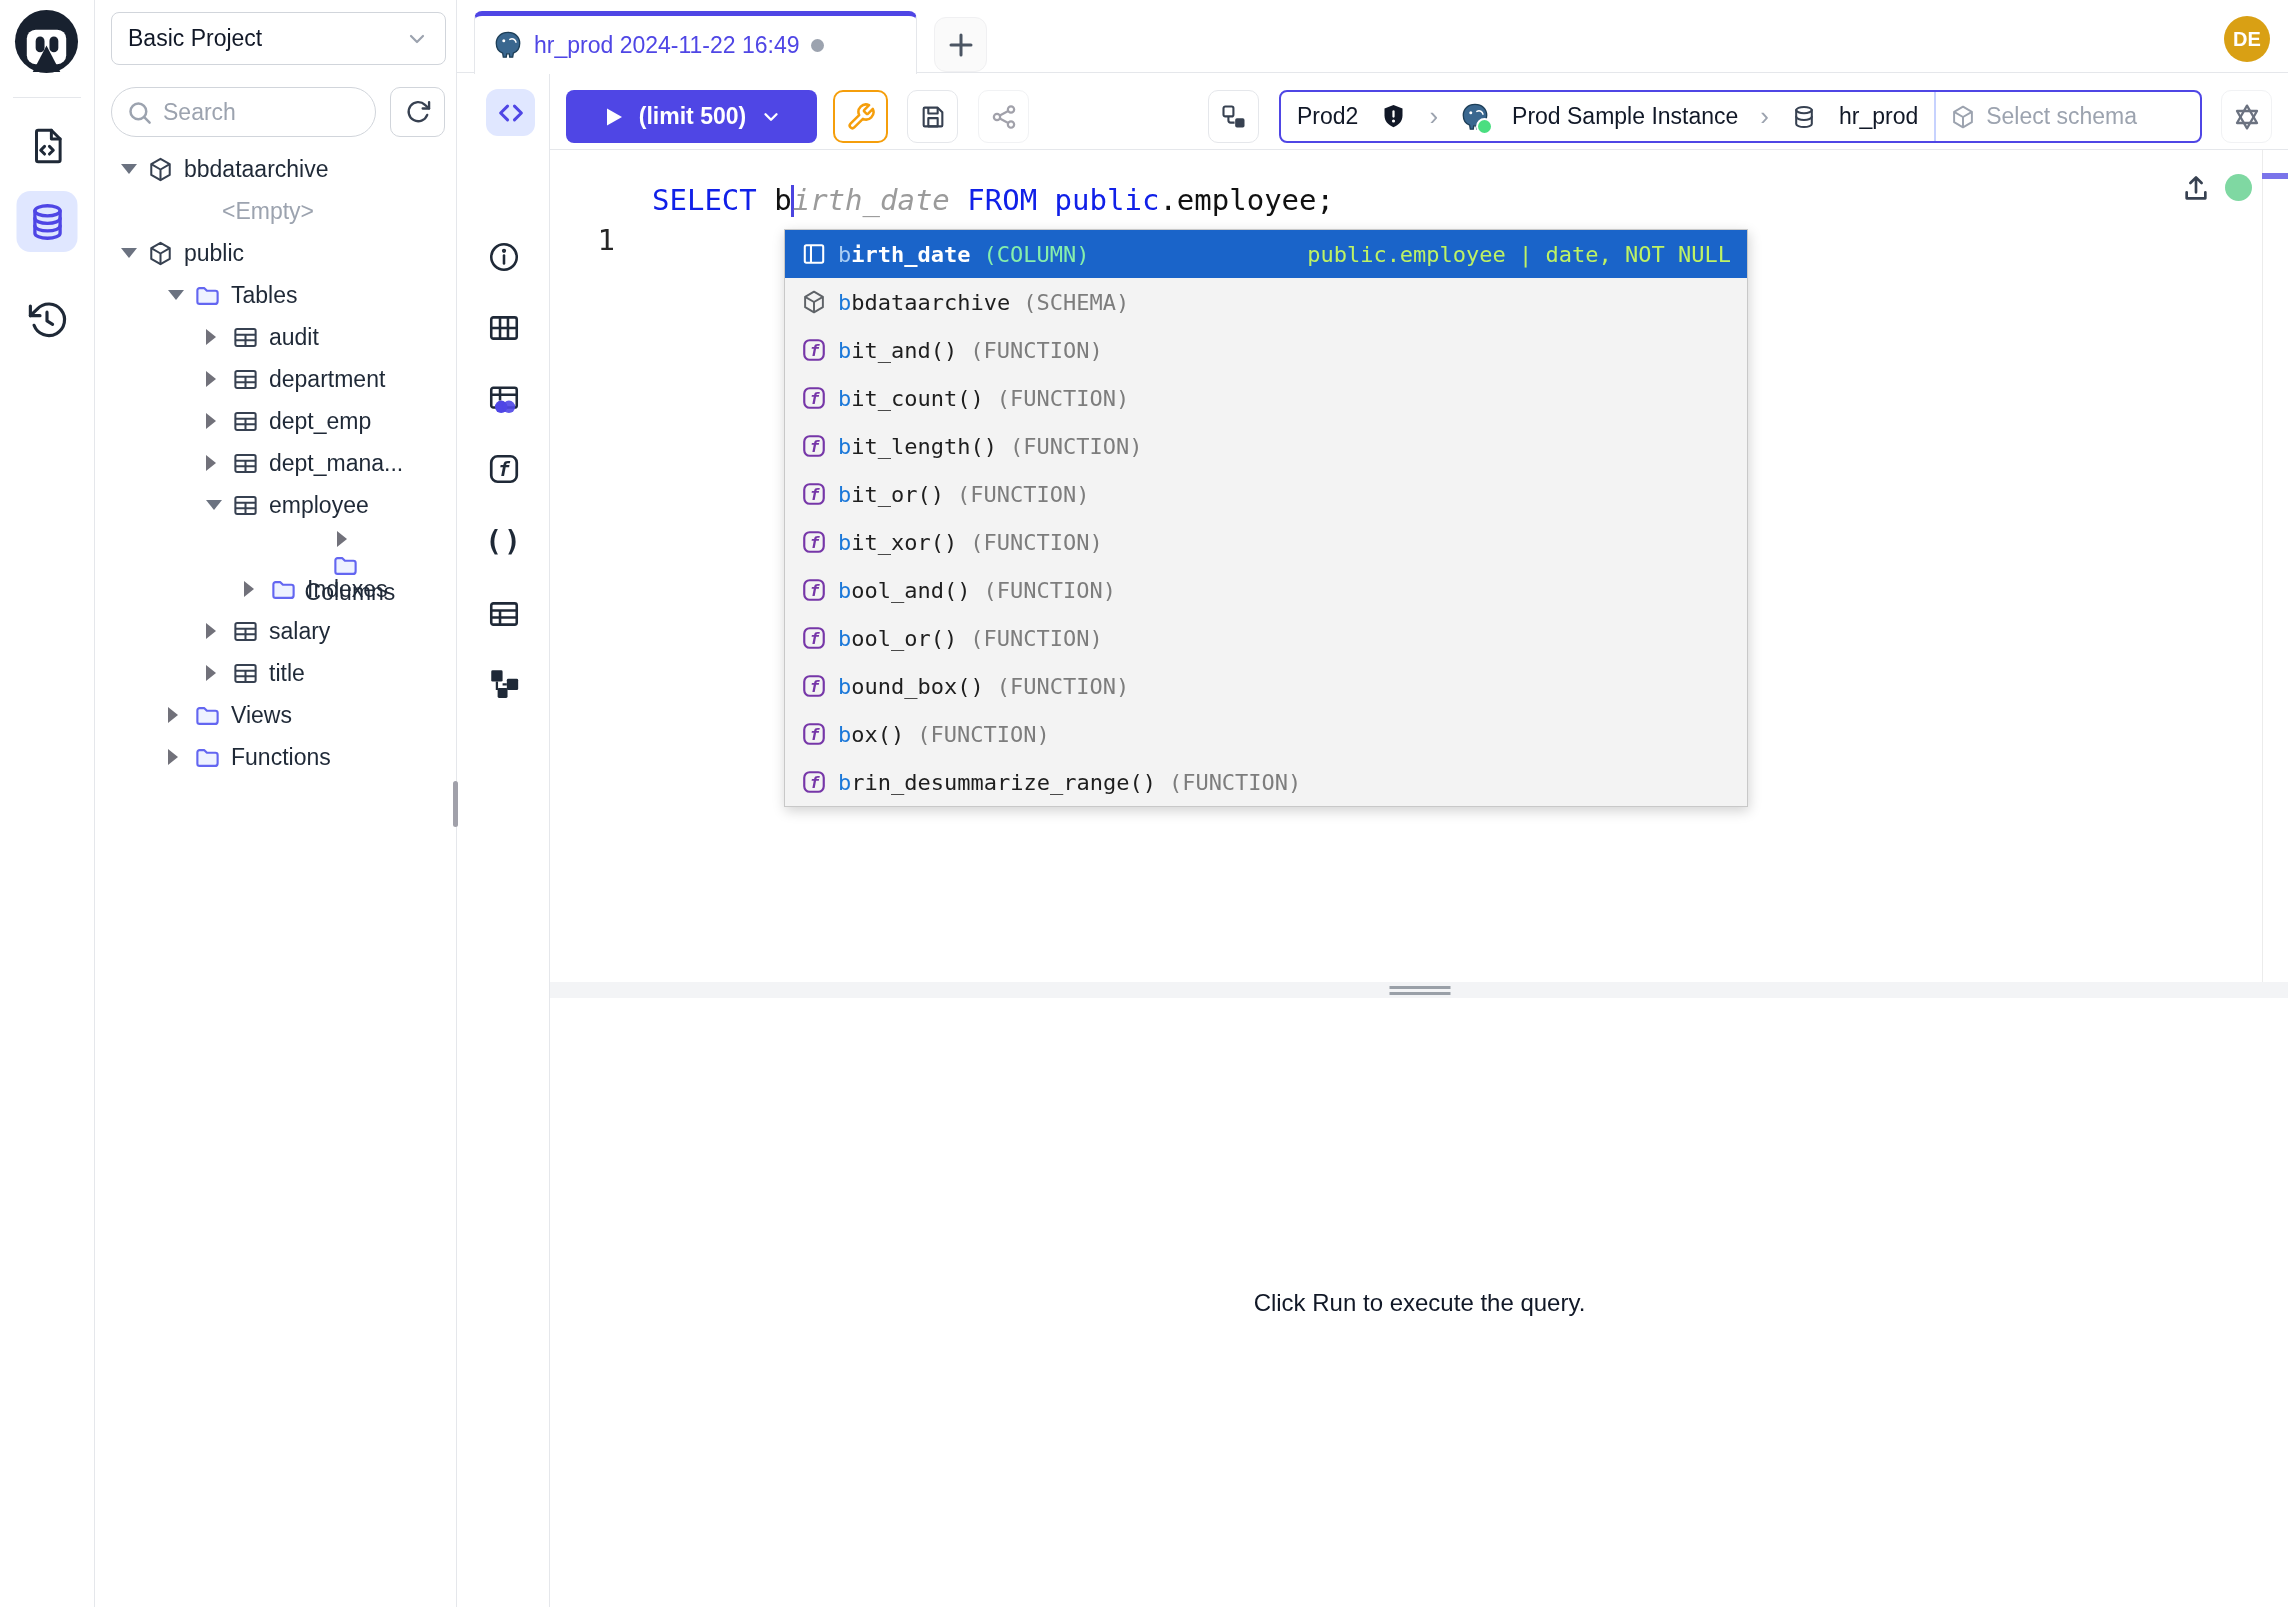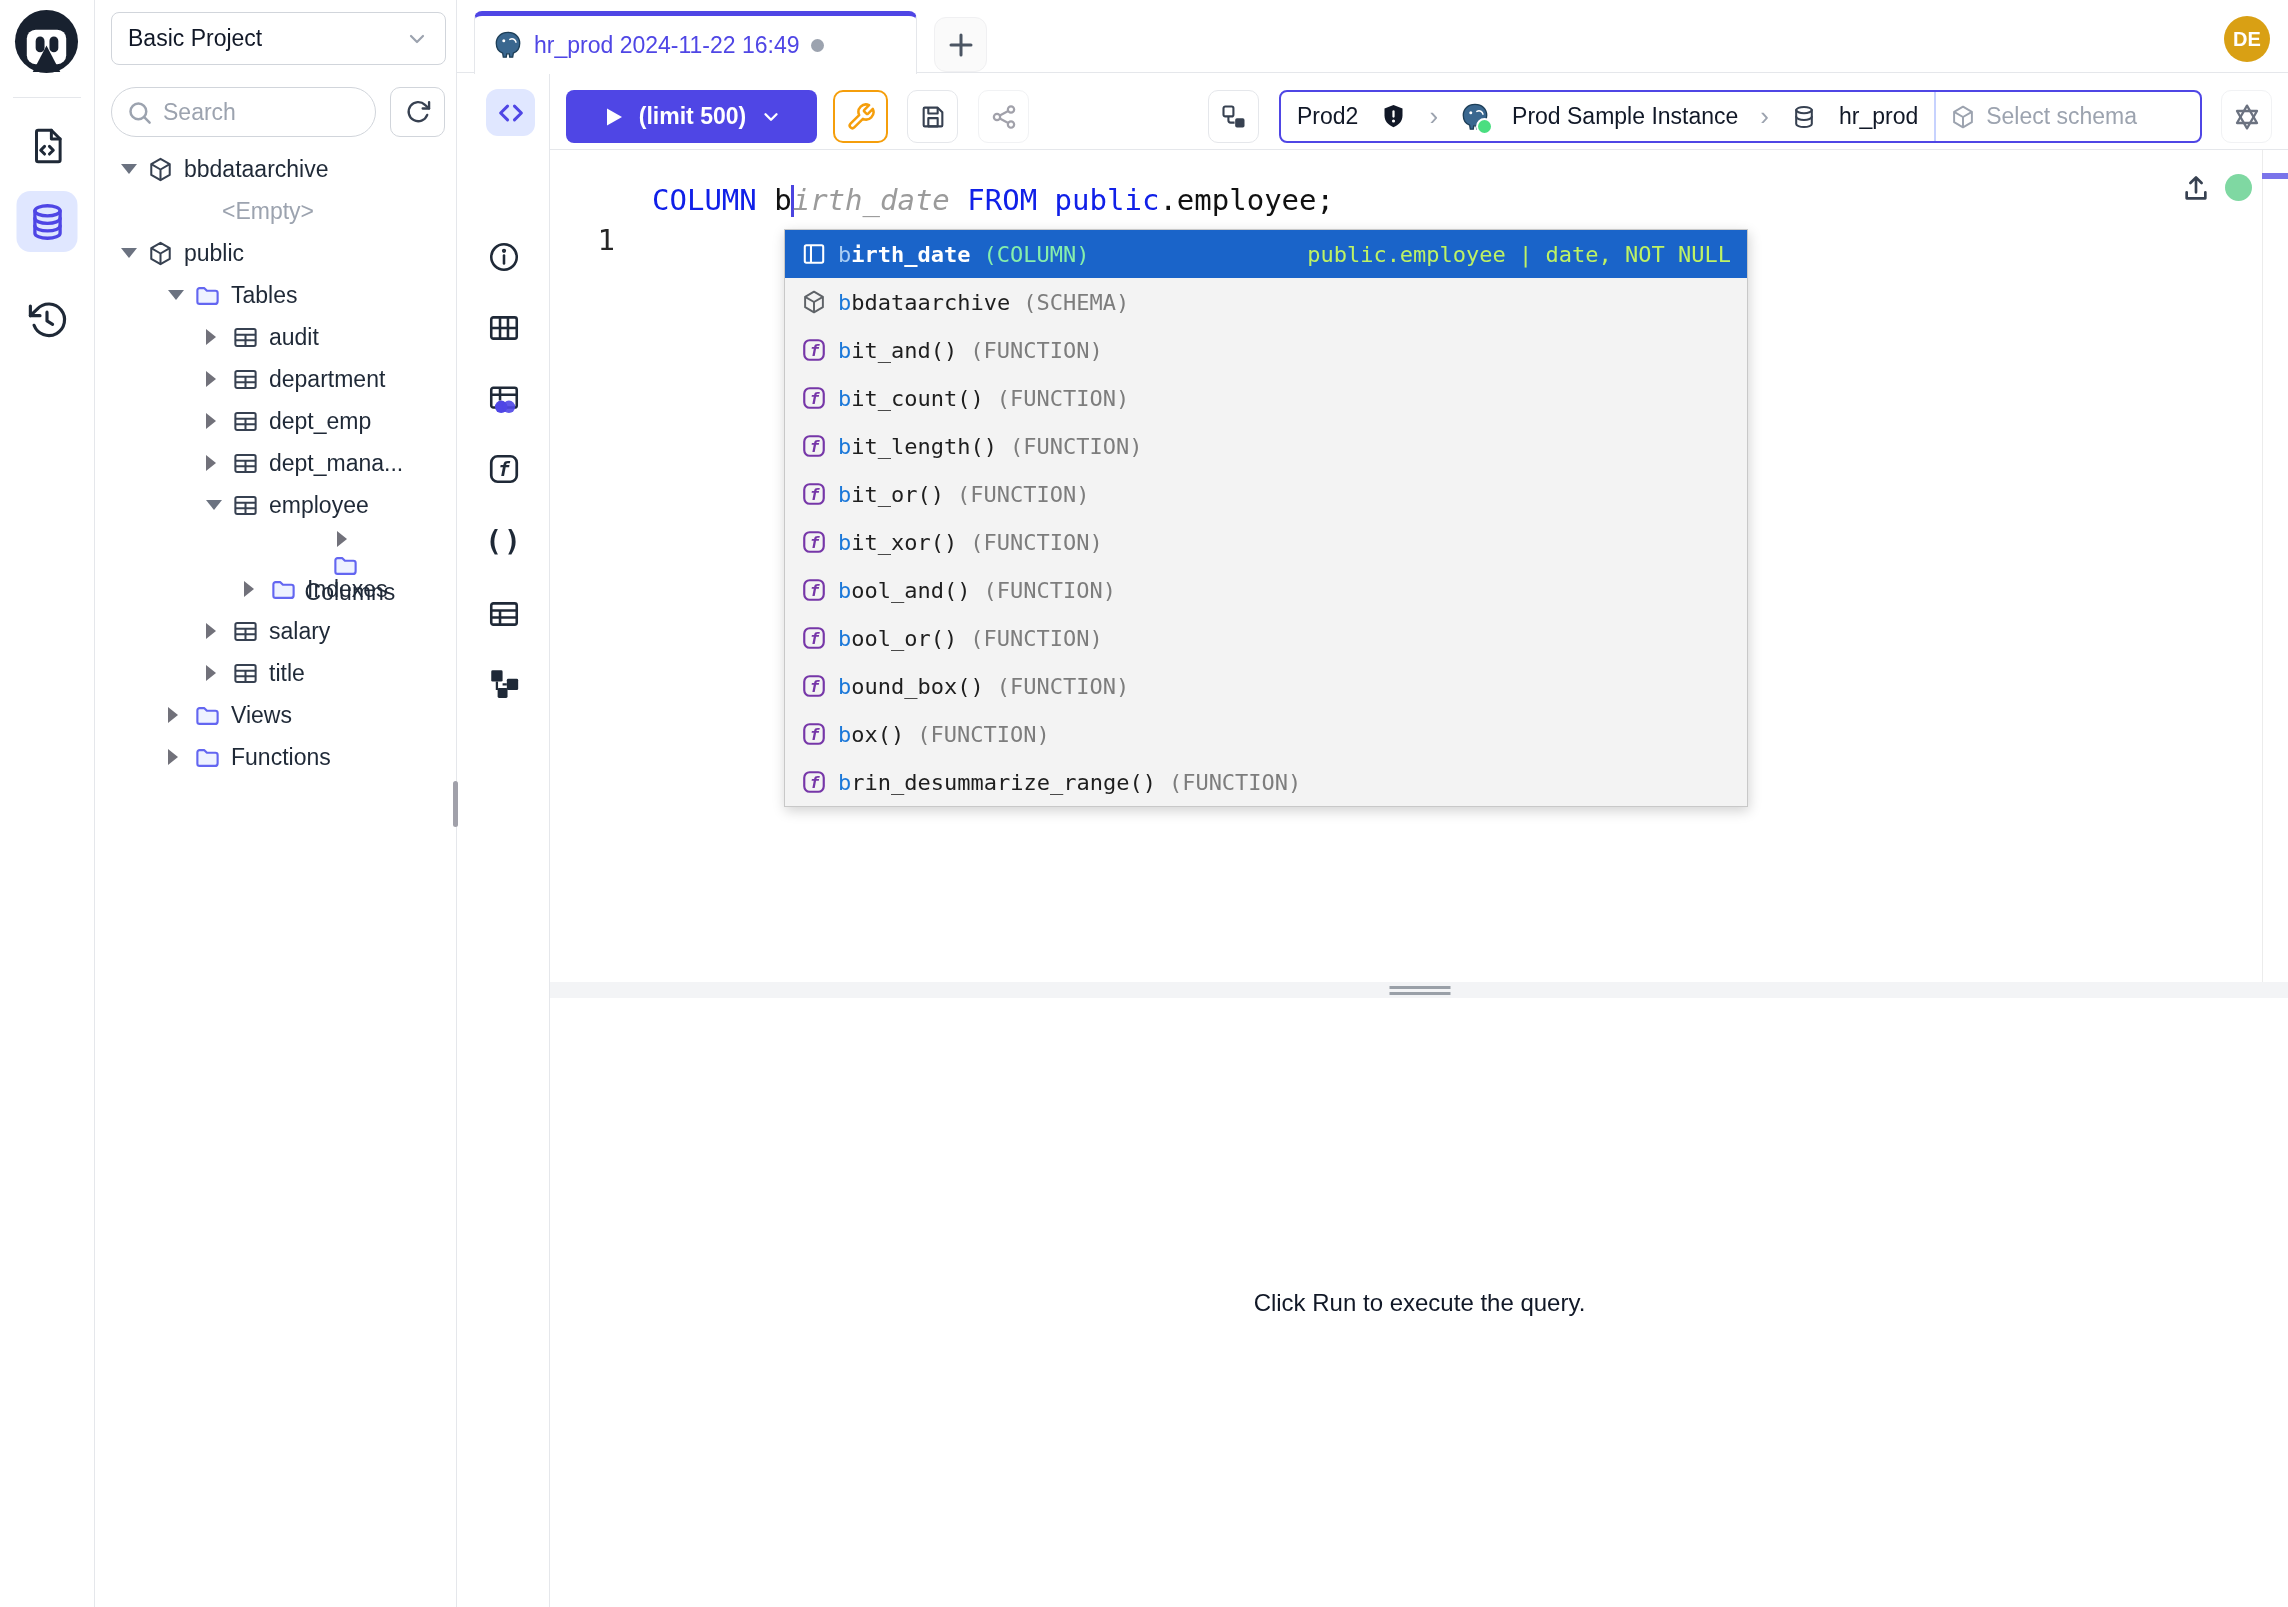--- a/index.html
+++ b/index.html
@@ -477,21 +477,21 @@
     <svg viewBox="0 0 30 30" width="30" height="30" fill="none" stroke="#6b7280" stroke-width="2.3" stroke-linejoin="round">
       <path d="M15 3.6 L25 21 L5 21 Z"></path>
       <path d="M15 26.4 L5 9 L25 9 Z"></path>
     </svg>
   </div>
 </div>
 
 <main class="editor">
   <div class="code-line">
     <span class="ln">1</span>
-    <span class="tokens" id="tokens"><span class="tk-keyword">COLUMN </span><span class="tk-plain">b</span><span class="cursor"></span><span class="tk-ghost">irth_date</span><span class="tk-plain"> </span><span class="tk-keyword">FROM</span><span class="tk-plain"> </span><span class="tk-keyword">public</span><span class="tk-plain">.employee;</span></span>
+    <span class="tokens" id="tokens"><span class="tk-keyword">SELECT </span><span class="tk-plain">b</span><span class="cursor"></span><span class="tk-ghost">irth_date</span><span class="tk-plain"> </span><span class="tk-keyword">FROM</span><span class="tk-plain"> </span><span class="tk-keyword">public</span><span class="tk-plain">.employee;</span></span>
   </div>
   <div class="upload-btn">
     <svg viewBox="0 0 24 24" width="32" height="32" fill="none" stroke="#374151" stroke-width="2" stroke-linecap="round" stroke-linejoin="round">
       <path d="M12 14.5V3.5M7.8 7.5 12 3.3l4.2 4.2"></path>
         <path d="M5 14.5V19h14v-4.5"></path>
     </svg>
   </div>
   <span class="green-dot"></span>
   <div class="ruler"></div>
   <div class="ruler-dash"></div>

